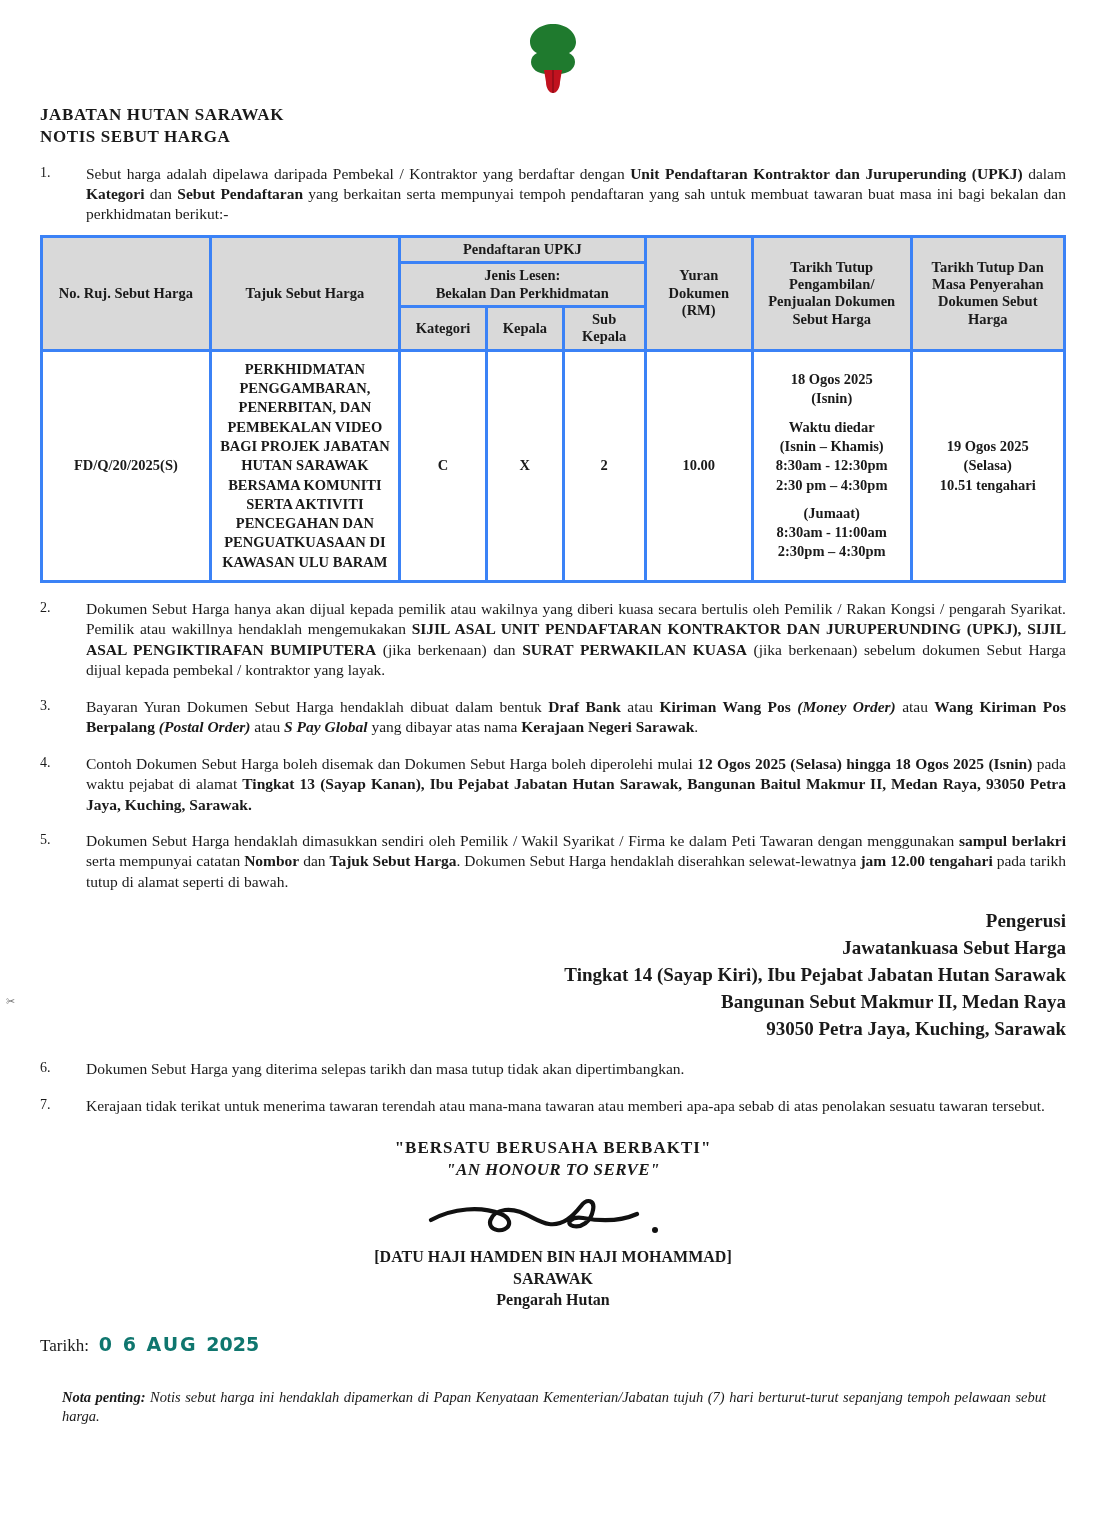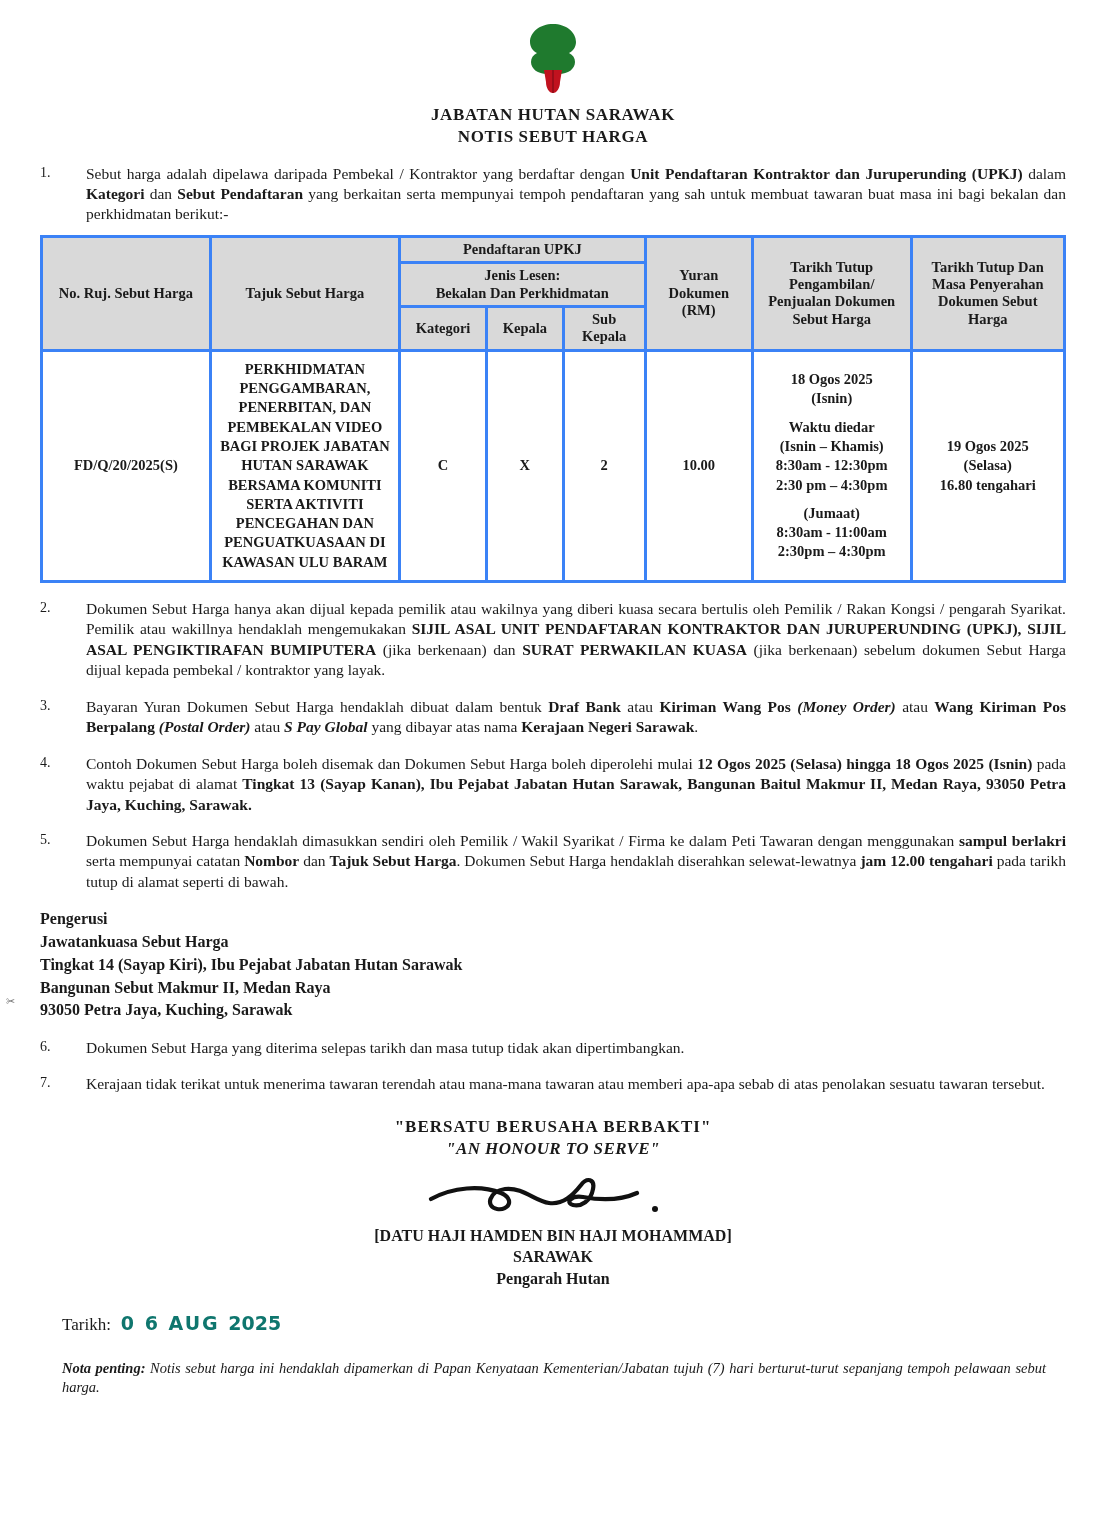--- a/index.html
+++ b/index.html
@@ -24,21 +24,20 @@
 
   
   .logo-wrap {
     text-align: center;
     margin-top: 6px;
     margin-bottom: 4px;
   }
   .logo-svg { display: inline-block; }
 
   .org-title {
-    text-align: center;
     font-weight: bold;
     font-size: 17px;
     letter-spacing: 0.6px;
     line-height: 1.28;
   }
   .org-title .line2 { display: block; }
 
   
   .clause {
     display: flex;
@@ -87,23 +86,23 @@
   }
   td.title-cell {
     line-height: 1.38;
     font-size: 15px;
   }
   td.dates-cell { font-size: 14.5px; line-height: 1.42; }
   td.dates-cell .sp { display: block; height: 9px; }
 
   
   .center-block {
-    text-align: left;
-    font-weight: bold;
-    font-size: 16px;
+    text-align: right;
+    font-weight: bold;
+    font-size: 19px;
     line-height: 1.42;
     margin-top: 16px;
     font-family: Liberation Serif, serif;
   }
   .motto {
     text-align: center;
     margin-top: 22px;
     font-weight: bold;
     font-size: 17px;
     letter-spacing: 1px;
@@ -121,36 +120,35 @@
   }
   .sign-block {
     text-align: center;
     font-weight: bold;
     font-size: 16px;
     line-height: 1.35;
     font-family: Liberation Serif, serif;
   }
   .date-line {
     margin-top: 22px;
-    margin-left: 22px;
     font-size: 17px;
     display: flex;
     align-items: baseline;
     gap: 10px;
   }
   .date-stamp {
     font-family: "DejaVu Sans", sans-serif;
     font-weight: bold;
     color: #0f766e;
     font-size: 19px;
     letter-spacing: 2px;
   }
   .date-stamp .yr { letter-spacing: 0px; }
   .note {
-    margin-top: 24px;
+    margin-top: 32px;
     margin-left: 22px;
     margin-right: 20px;
     font-size: 14.5px;
     font-style: italic;
     line-height: 1.35;
     text-align: justify;
   }
   .note b { font-style: italic; font-weight: bold; }
   .edge-mark {
     position: absolute;
@@ -238,21 +236,21 @@
           <span>8:30am - 12:30pm</span><br>
           <span>2:30 pm – 4:30pm</span>
           <span class="sp"></span>
           <span>(Jumaat)</span><br>
           <span>8:30am - 11:00am</span><br>
           <span>2:30pm – 4:30pm</span>
         </td>
         <td class="dates-cell">
           <span>19 Ogos 2025</span><br>
           <span>(Selasa)</span><br>
-          <span>16.80 tengahari</span>
+          <span>10.51 tengahari</span>
         </td>
       </tr>
     </tbody>
   </table>
 
   <div class="clause">
     <div class="num">2.</div>
     <div class="body">Dokumen Sebut Harga hanya akan dijual kepada pemilik atau wakilnya yang diberi kuasa secara bertulis oleh Pemilik / Rakan Kongsi / pengarah Syarikat. Pemilik atau wakillnya hendaklah mengemukakan <b>SIJIL ASAL UNIT PENDAFTARAN KONTRAKTOR DAN JURUPERUNDING (UPKJ), SIJIL ASAL PENGIKTIRAFAN BUMIPUTERA</b> (jika berkenaan) dan <b>SURAT PERWAKILAN KUASA</b> (jika berkenaan) sebelum dokumen Sebut Harga dijual kepada pembekal / kontraktor yang layak.</div>
   </div>
 

